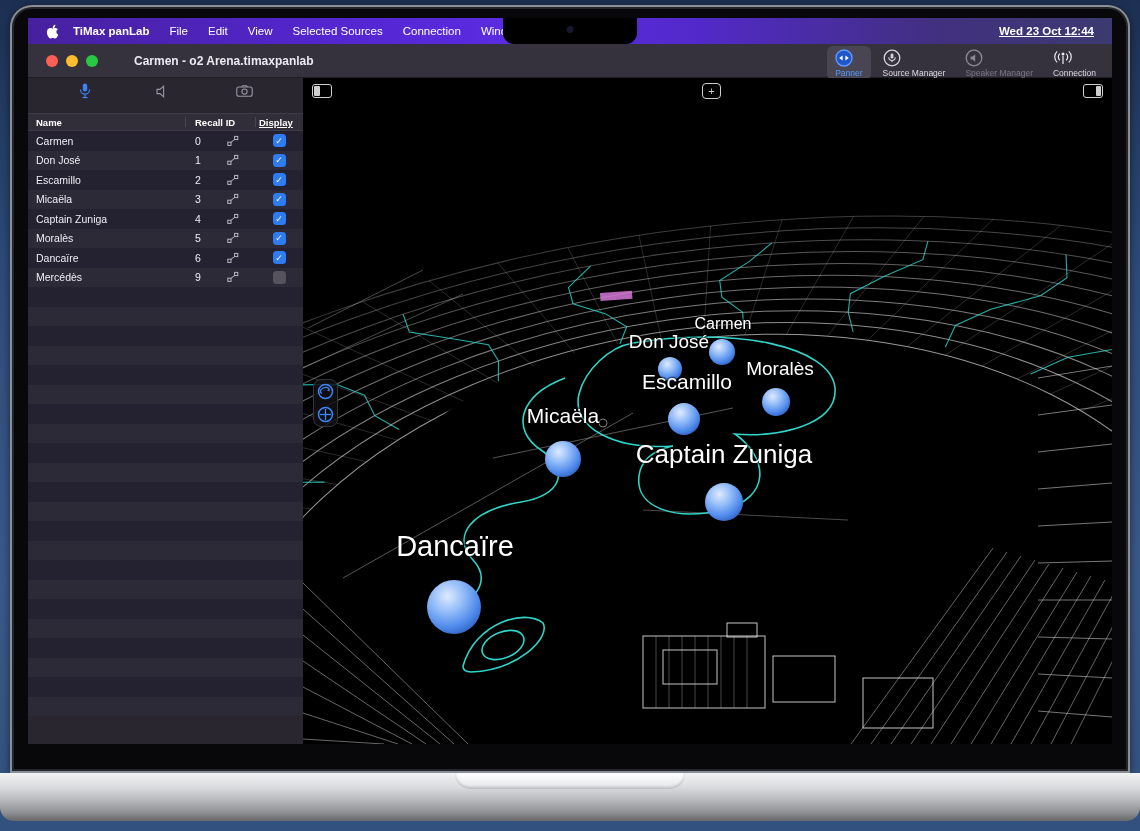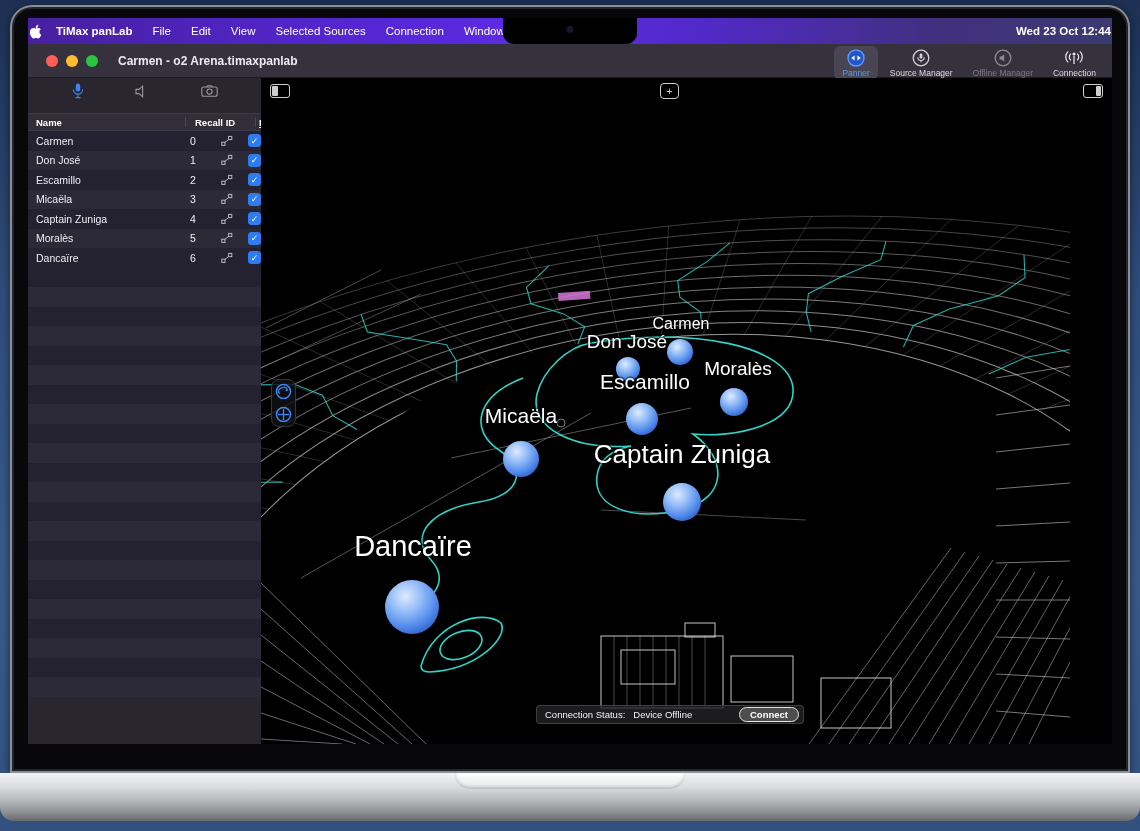--- a/index.html
+++ b/index.html
@@ -21,48 +21,48 @@
     background:linear-gradient(180deg,#f2f3f4 0%,#d9dbde 30%,#b9bbbf 55%,#8e9094 82%,#66686c 100%);
     border-radius:0 0 14px 14px;
   }
   .base-notch {
     position:absolute; left:455px; top:0; width:230px; height:16px;
     background:linear-gradient(180deg,#ffffff,#e3e5e8);
     border-radius:0 0 15px 15px; box-shadow:inset 0 -2px 3px rgba(0,0,0,.18);
   }
   
   .menubar {
-    height:26px; display:flex; align-items:center; padding:0 1px; position:relative;
+    height:26px; display:flex; align-items:center; padding:0 18px; position:relative;
     background:linear-gradient(90deg,#47209f 0%,#5326cf 28%,#5c2ce4 47%,#5229c9 62%,#41307f 84%,#3c3a70 100%);
     font-size:11.5px; color:#fff;
   }
   .menu-item { padding:0 10px; white-space:nowrap; }
   .menu-item.app-name { font-weight:bold; }
   .apple-logo { width:13px; height:15px; margin-right:4px; }
   .apple-logo path { fill:#fff; }
-  .menu-clock { margin-left:auto; font-weight:600; white-space:nowrap; }
+  .menu-clock { margin-left:auto; font-weight:600; white-space:nowrap;text-decoration:underline; }
   .notch {
     position:absolute; left:50%; transform:translateX(-50%); top:0; width:134px; height:26px;
     background:#000; border-radius:0 0 11px 11px; z-index:30;
   }
   .camera-dot { position:absolute; left:50%; top:8px; transform:translateX(-50%); width:7px; height:7px; border-radius:50%; background:#17172b; }
   
   .titlebar { height:34px; background:#36323d; border-bottom:1px solid #1e1c23; display:flex; align-items:center; position:relative; }
   .traffic-lights { display:flex; gap:8px; margin-left:18px; }
   .tl { width:12px; height:12px; border-radius:50%; }
   .tl.red{background:#ff5f57;} .tl.yellow{background:#febc2e;} .tl.green{background:#28c840;}
-  .window-title { margin-left:20px; font-size:12px; font-weight:bold; color:#ece9f1; }
+  .window-title { margin-left:36px; font-size:12px; font-weight:bold; color:#ece9f1; }
   .toolbar { position:absolute; right:8px; top:2px; display:flex; gap:4px; align-items:center; }
-  .tool { display:flex; flex-direction:column; align-items:center; gap:1px; padding:3px 8px 2px; border-radius:6px; font-size:8.5px; color:#dcdae2; }
+  .tool { display:flex; flex-direction:column; align-items:flex-start; gap:1px; padding:3px 8px 2px; border-radius:6px; font-size:8.5px; color:#dcdae2; }
   .tool.active { background:#4a4552; color:#4f9cff; }
   .tool.disabled { color:#7b7884; }
   .tool svg { display:block; }
   
   .app-body { display:flex; height:666px; }
-  .sidebar { width:233px; background:#29262f; position:relative; overflow:hidden; }
+  .sidebar { width:275px; background:#29262f; position:relative; overflow:hidden; }
   .side-tabs { height:26px; display:flex; align-items:center; justify-content:space-around; padding:0 18px; }
   .table-header {
     margin-top:9px; height:18px; background:#312e3a; position:relative;
     border-top:1px solid #3e3a48; border-bottom:1px solid #3e3a48;
     font-size:9.5px; font-weight:bold; color:#fff;
   }
   .table-header span { position:absolute; top:3px; }
   .th-name{left:8px;} .th-recall{left:167px;} .th-display{left:231px;text-decoration:underline;}
   .th-sep { position:absolute; top:3px; bottom:3px; width:1px; background:#4a4656; }
   .sep1{left:157px;} .sep2{left:227px;}
@@ -142,21 +142,21 @@
             <path d="M5.8,8.3 a3.2,3.2 0 0 0 6.4,0" fill="none" stroke="#d4d2da" stroke-width="1.1"></path>
             <line x1="9" y1="11.5" x2="9" y2="13.3" stroke="#d4d2da" stroke-width="1.1"></line>
           </svg>
           <span>Source Manager</span>
         </div>
         <div class="tool disabled">
           <svg width="18" height="18" viewBox="0 0 18 18" opacity="0.55">
             <circle cx="9" cy="9" r="7.8" fill="none" stroke="#d4d2da" stroke-width="1.3"></circle>
             <path d="M5.6,7.4 h2 l2.6,-2.2 v7.6 l-2.6,-2.2 h-2 Z" fill="#d4d2da"></path>
           </svg>
-          <span>Offline Manager</span>
+          <span>Speaker Manager</span>
         </div>
         <div class="tool">
           <svg width="20" height="18" viewBox="0 0 20 18">
             <circle cx="10" cy="5" r="1.5" fill="#eceaf0"></circle>
             <line x1="10" y1="7" x2="10" y2="15" stroke="#eceaf0" stroke-width="1.2"></line>
             <path d="M6.8,8.4 A4.4,4.4 0 0 1 6.8,1.8" fill="none" stroke="#eceaf0" stroke-width="1.2" transform="translate(0,2.8)"></path>
             <path d="M13.2,8.4 A4.4,4.4 0 0 0 13.2,1.8" fill="none" stroke="#eceaf0" stroke-width="1.2" transform="translate(0,2.8)"></path>
             <path d="M4.2,10.6 A7.4,7.4 0 0 1 4.2,-0.4" fill="none" stroke="#eceaf0" stroke-width="1.2" transform="translate(0,2.8)"></path>
             <path d="M15.8,10.6 A7.4,7.4 0 0 0 15.8,-0.4" fill="none" stroke="#eceaf0" stroke-width="1.2" transform="translate(0,2.8)"></path>
           </svg>
@@ -281,20 +281,34 @@
               <div class="cell-recall">6</div>
               <div class="cell-node">
                 <svg width="12" height="12" viewBox="0 0 12 12">
                   <rect x="0.8" y="7.2" width="3.2" height="3.2" fill="none" stroke="#b9b6c2" stroke-width="1"></rect>
                   <rect x="7.6" y="1.4" width="3.2" height="3.2" fill="none" stroke="#b9b6c2" stroke-width="1"></rect>
                   <line x1="3.6" y1="7.6" x2="8" y2="4.2" stroke="#b9b6c2" stroke-width="1"></line>
                 </svg>
               </div>
               <div class="cell-check">
                 <div class="checkbox on">✓</div>
+              </div>
+            </div>
+            <div class="row light">
+              <div class="cell-name">Mercédès</div>
+              <div class="cell-recall">9</div>
+              <div class="cell-node">
+                <svg width="12" height="12" viewBox="0 0 12 12">
+                  <rect x="0.8" y="7.2" width="3.2" height="3.2" fill="none" stroke="#b9b6c2" stroke-width="1"></rect>
+                  <rect x="7.6" y="1.4" width="3.2" height="3.2" fill="none" stroke="#b9b6c2" stroke-width="1"></rect>
+                  <line x1="3.6" y1="7.6" x2="8" y2="4.2" stroke="#b9b6c2" stroke-width="1"></line>
+                </svg>
+              </div>
+              <div class="cell-check">
+                <div class="checkbox off">✓</div>
               </div>
             </div>
             <div class="row dark"></div>
             <div class="row light"></div>
             <div class="row dark"></div>
             <div class="row light"></div>
             <div class="row dark"></div>
             <div class="row light"></div>
             <div class="row dark"></div>
             <div class="row light"></div>
@@ -478,25 +492,20 @@
             <path d="M5,10.5 a4.5,3 -20 1 1 7,-3" fill="none" stroke="#3d86f6" stroke-width="1.3"></path>
             <path d="M12.6,6 l-0.4,2.4 l-2.2,-1.2 Z" fill="#3d86f6"></path>
           </svg>
           <svg width="17" height="17" viewBox="0 0 17 17">
             <circle cx="8.5" cy="8.5" r="7" fill="none" stroke="#3d86f6" stroke-width="1.5"></circle>
             <line x1="8.5" y1="3" x2="8.5" y2="14" stroke="#3d86f6" stroke-width="1.3"></line>
             <line x1="3" y1="8.5" x2="14" y2="8.5" stroke="#3d86f6" stroke-width="1.3"></line>
           </svg>
         </div>
 
-        <div class="status-bar">
-          <span>Connection Status:</span>
-          <span>Device Offline</span>
-          <span class="connect-btn">Connect</span>
-        </div>
       </div>
     </div>
   </div>
 </div>
 
 <div class="laptop-base">
   <div class="base-notch"></div>
 </div>
 
 </body></html>

